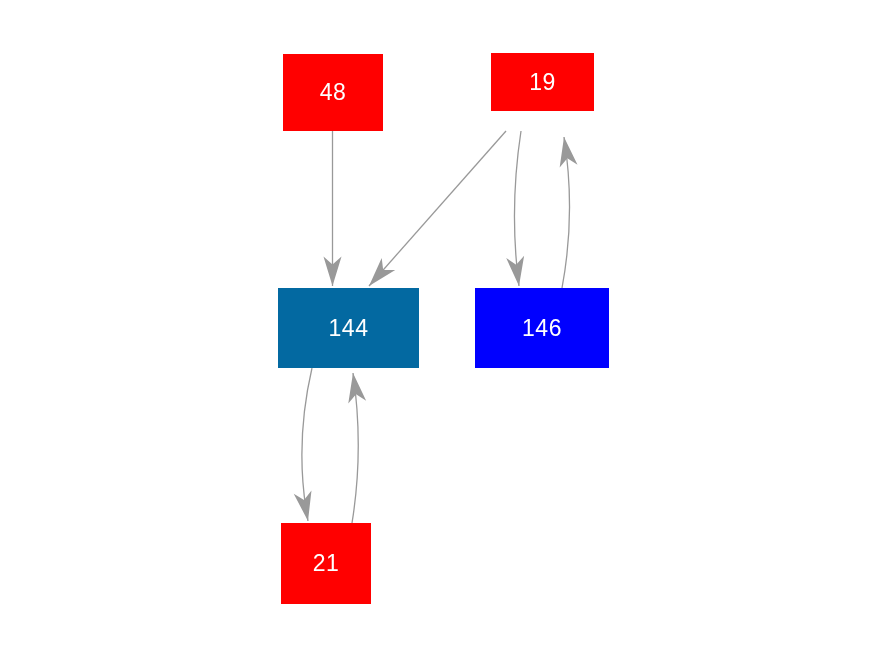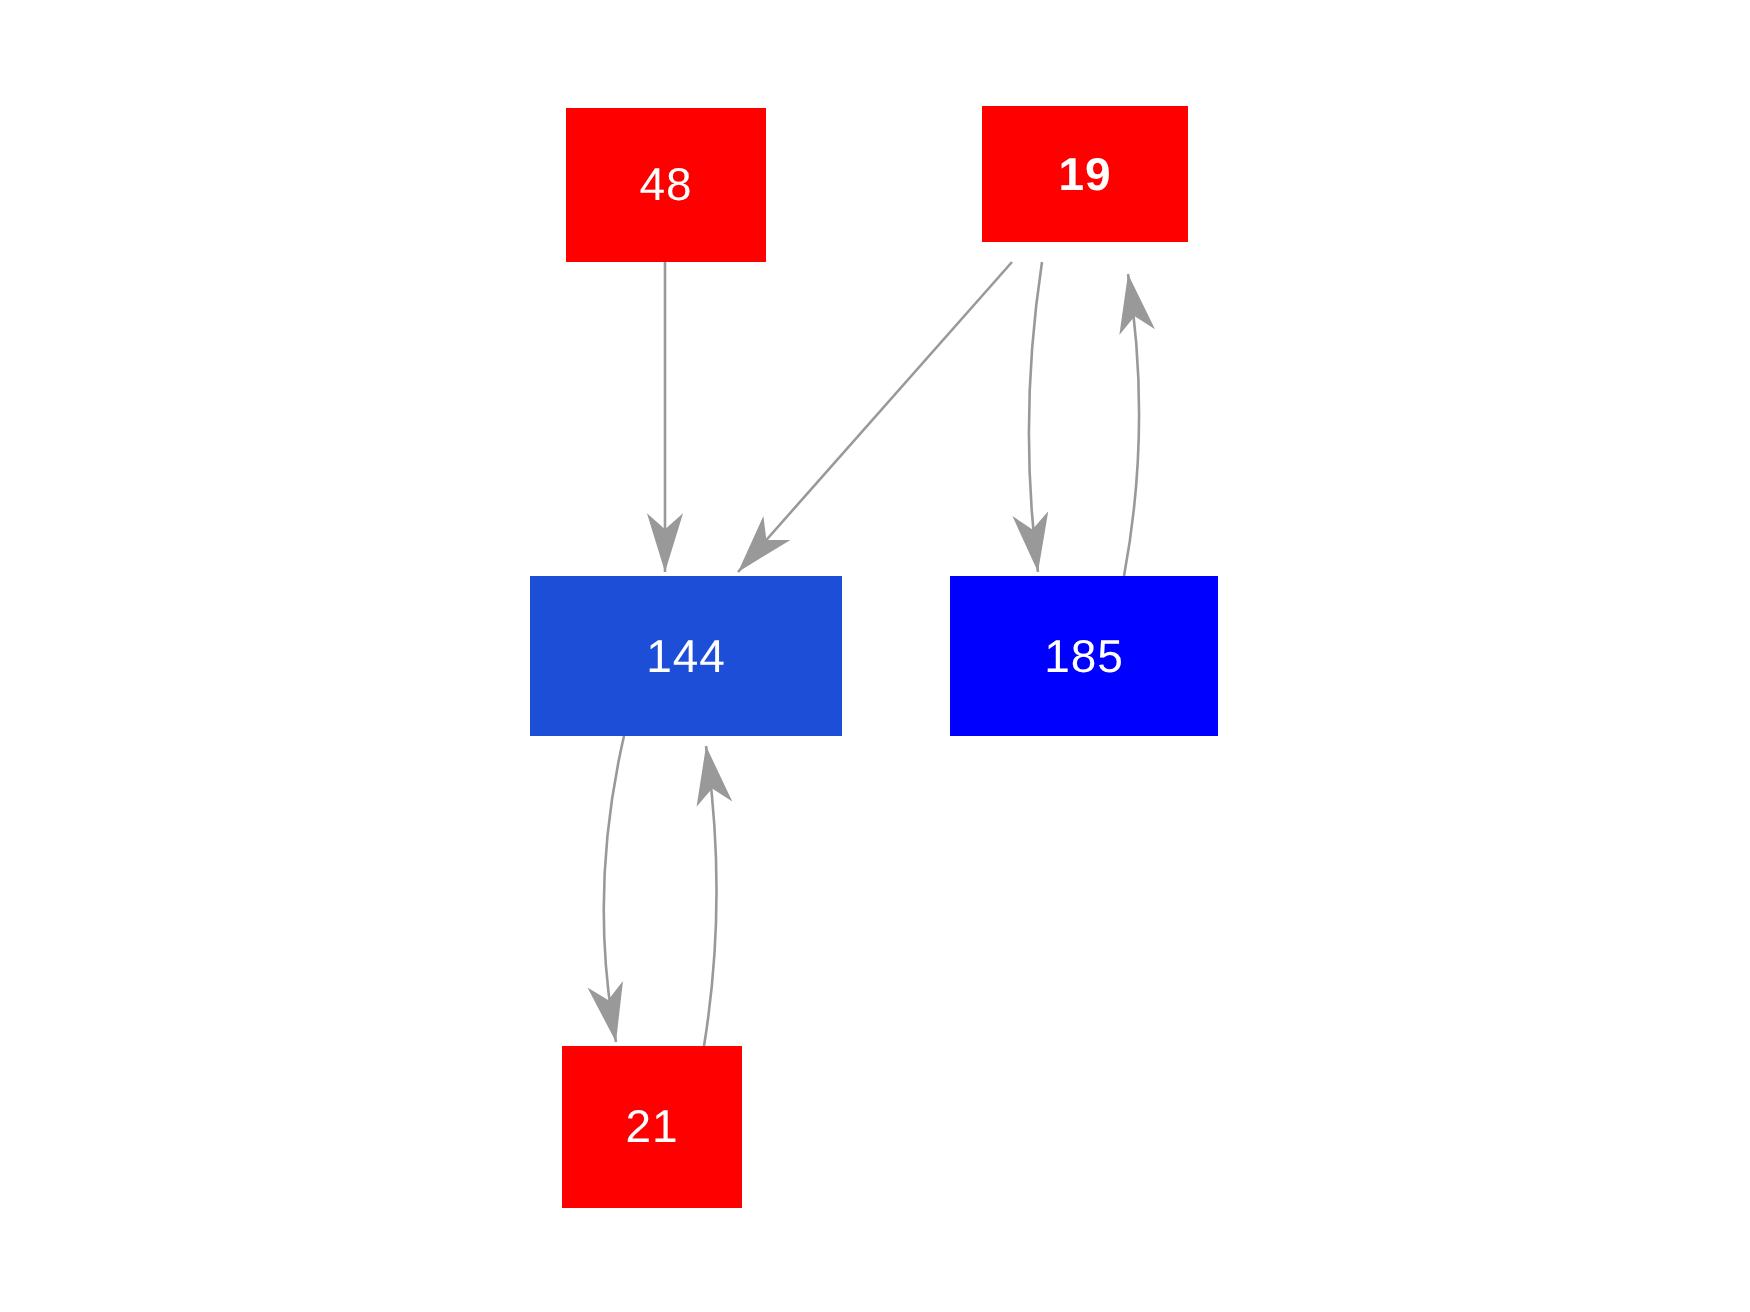--- a/index.html
+++ b/index.html
@@ -50,26 +50,26 @@
         <path d="M 521 131 Q 509 210 519 286" class="edge" stroke="#999999" marker-end="url(#arrow)"></path>
         <path d="M 562 288 Q 576 213 564 137" class="edge" stroke="#999999" marker-end="url(#arrow)"></path>
         <path d="M 312 368 Q 294 446 308 521" class="edge" stroke="#999999" marker-end="url(#arrow)"></path>
         <path d="M 352 523 Q 364 449 353 373" class="edge" stroke="#999999" marker-end="url(#arrow)"></path>
       </g>
   </svg>
   <div id="nodes">
       <div class="node" style="left: 283px; top: 54px; width: 100px; height: 77px; background: rgb(255, 0, 0);">
         <span style="color: rgb(255, 255, 255);">48</span>
       </div>
-      <div class="node" style="left: 491px; top: 53px; width: 103px; height: 68px; background: rgb(255, 0, 0); font-weight: bold;">
+      <div class="node" style="left: 491px; top: 53px; width: 103px; height: 58px; background: rgb(255, 0, 0);">
         <span style="color: rgb(255, 255, 255);">19</span>
       </div>
-      <div class="node" style="left: 265px; top: 288px; width: 156px; height: 80px; background: #1d4ed8;">
+      <div class="node" style="left: 278px; top: 288px; width: 141px; height: 80px; background: #0369a1;">
         <span style="color: rgb(255, 255, 255);">144</span>
       </div>
       <div class="node" style="left: 475px; top: 288px; width: 134px; height: 80px; background: rgb(0, 0, 255);">
-        <span style="color: rgb(255, 255, 255);">185</span>
+        <span style="color: rgb(255, 255, 255);">146</span>
       </div>
       <div class="node" style="left: 281px; top: 523px; width: 90px; height: 81px; background: rgb(255, 0, 0);">
         <span style="color: rgb(255, 255, 255);">21</span>
       </div>
     </div>
 </div>
 
 </body></html>

